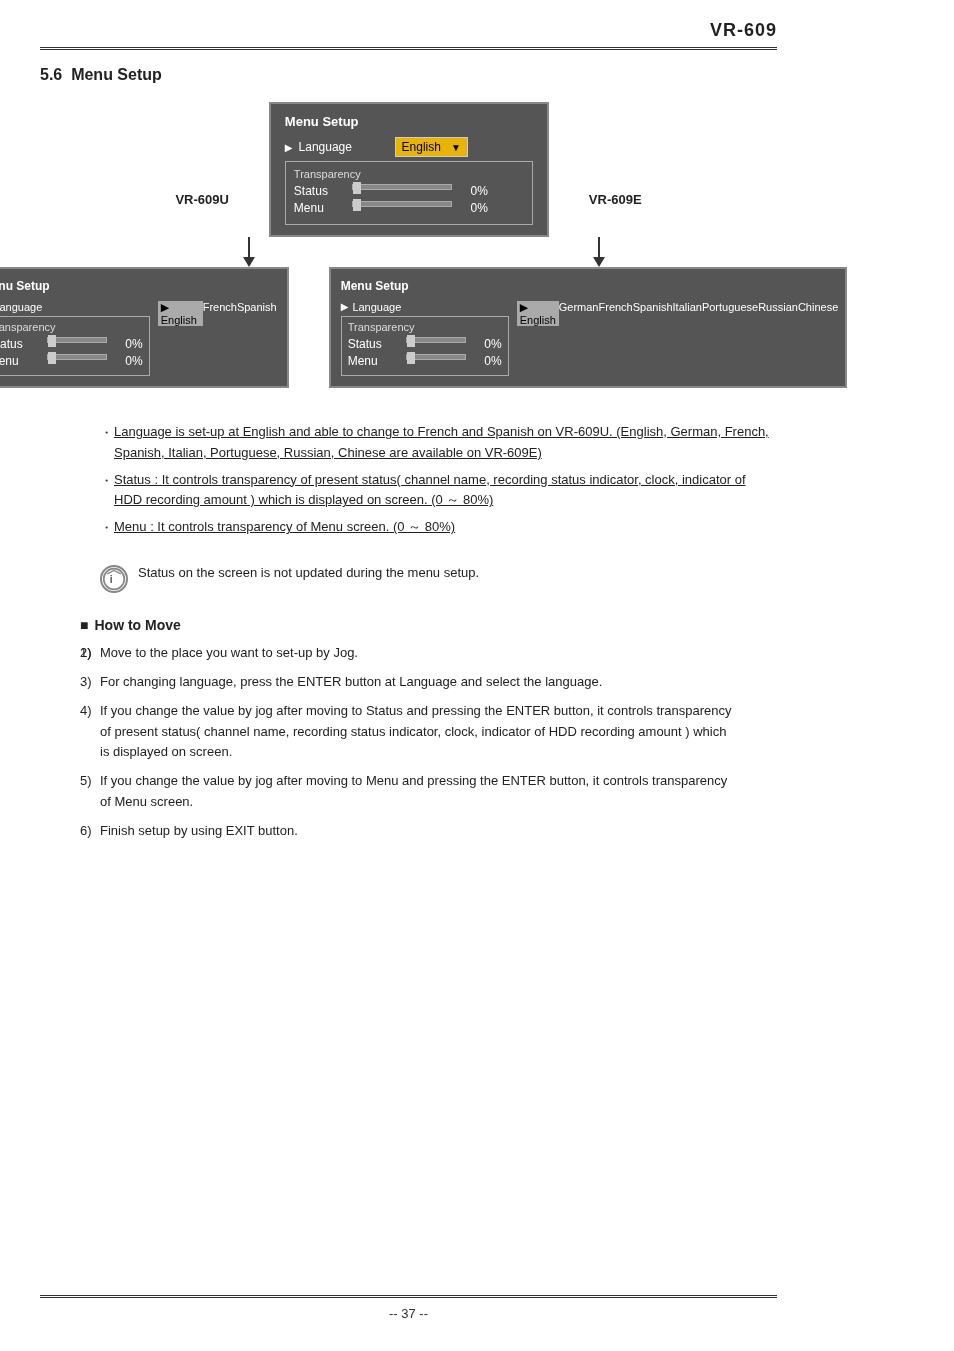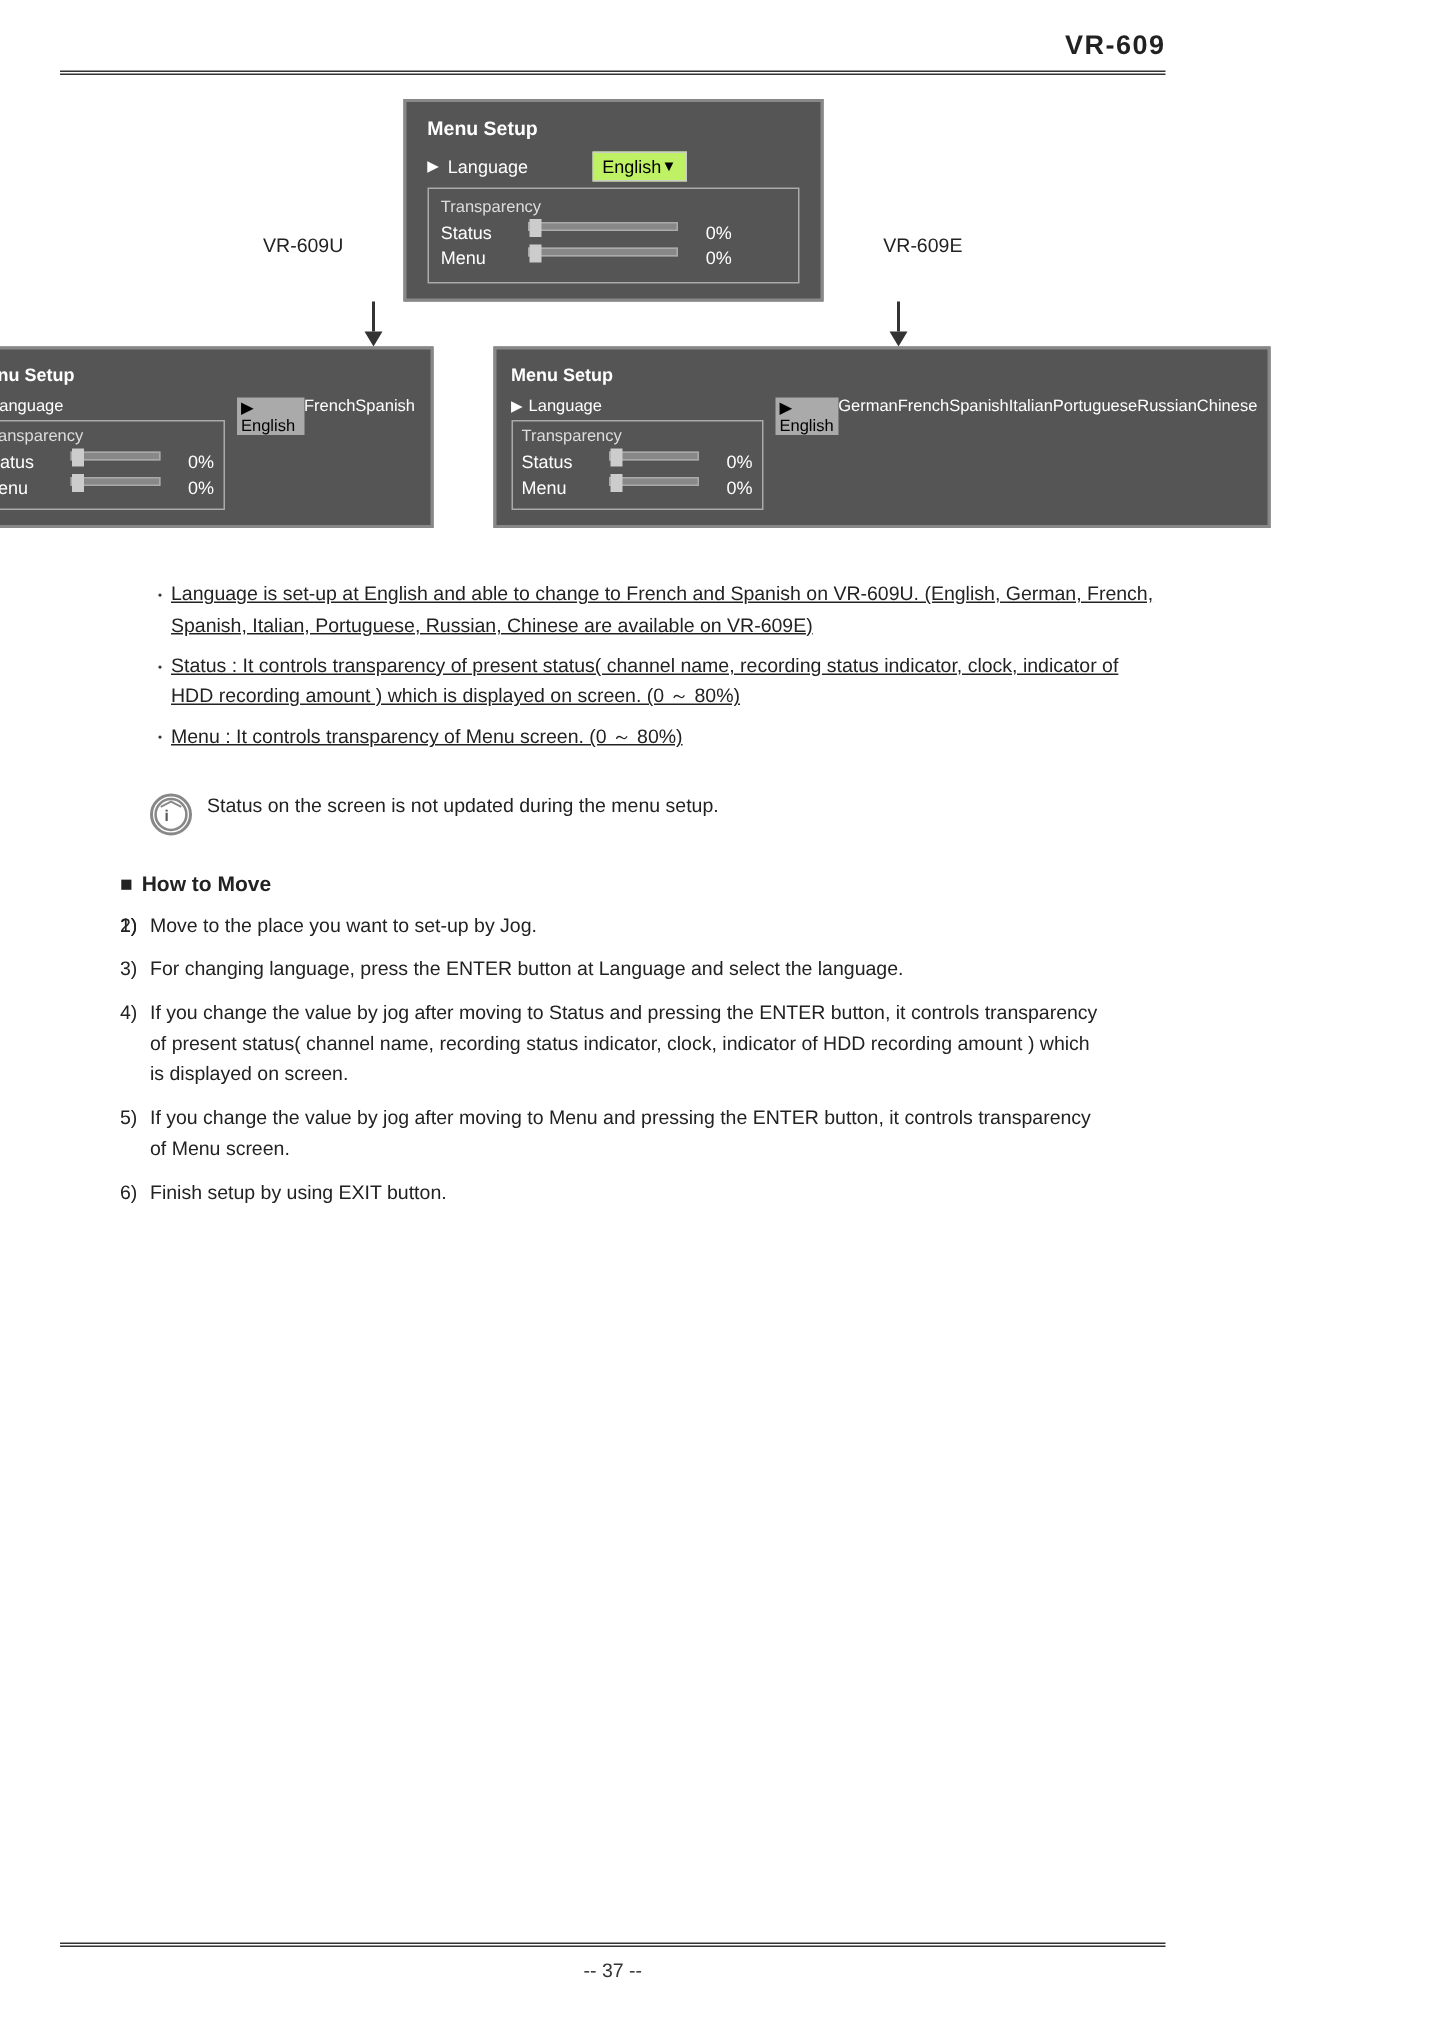--- a/index.html
+++ b/index.html
@@ -78,28 +78,28 @@
       min-width: 90px;
       color: #fff;
     }
 
     .menu-arrow {
       color: #fff;
       font-size: 10px;
     }
 
     .lang-dropdown {
-      background: #bef264;
+      background: #eab308;
       color: #000;
       border: 1px solid #ccc;
       padding: 2px 6px;
       font-size: 12px;
       display: flex;
       align-items: center;
-      gap: 0;
+      gap: 10px;
     }
 
     .lang-dropdown-arrow {
       font-size: 10px;
     }
 
     .transparency-section {
       border: 1px solid #aaa;
       padding: 6px 8px;
       margin-top: 4px;
@@ -144,21 +144,21 @@
     .slider-value {
       font-size: 12px;
       color: #fff;
       min-width: 28px;
       text-align: right;
     }
 
     .device-label {
       font-size: 13px;
       padding-top: 60px;
-      font-weight: normal;
+      font-weight: bold;
     }
 
     .bottom-menu-box {
       background: #555;
       color: #fff;
       border: 2px solid #888;
       padding: 10px 10px;
       min-width: 230px;
       font-size: 12px;
       position: relative;
@@ -343,20 +343,23 @@
   </style>
 </head>
 <body>
 
 <div class="page-wrapper">
 
   <div class="top-header">
     <span class="model-title">VR-609</span>
   </div>
 
+  <div class="section-title">
+    <span>5.6</span>&nbsp;&nbsp;<span>Menu Setup</span>
+  </div>
 
   <div class="diagram-area">
 
     <div class="diagram-top-container">
       <div style="display:flex; align-items:center; gap:40px; margin-bottom:0;">
         <span class="device-label">VR-609U</span>
         <div>
           <div class="menu-box">
             <div class="menu-box-title">Menu Setup</div>
             <div class="menu-row">

